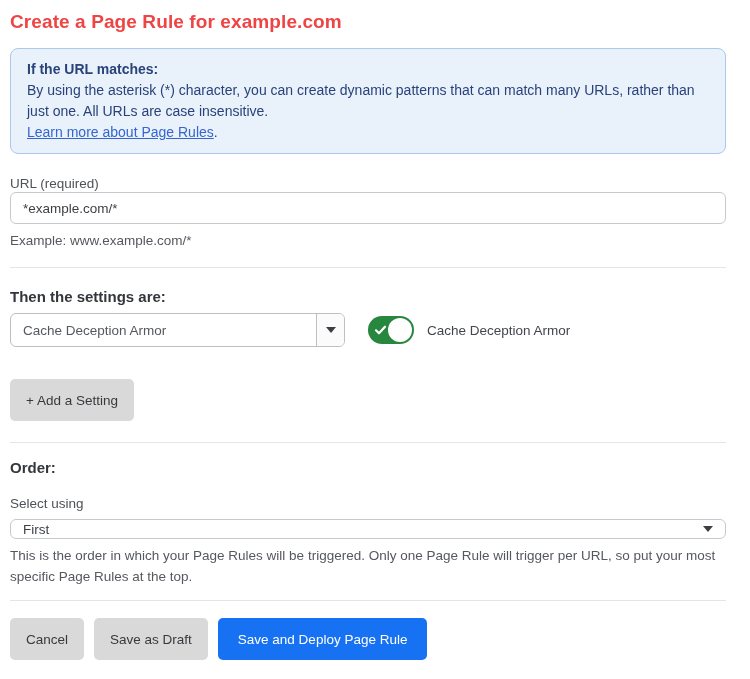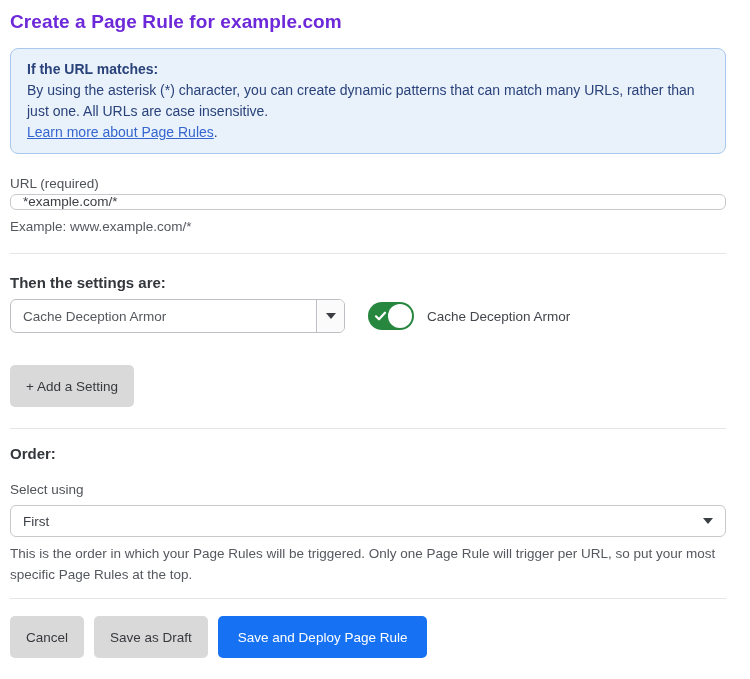--- a/index.html
+++ b/index.html
@@ -1,38 +1,38 @@
 <!DOCTYPE html>
 <html><head>
 <meta charset="utf-8">
 <style>
   * { box-sizing: border-box; margin: 0; padding: 0; }
   html, body { width: 750px; height: 679px; background: #ffffff; overflow: hidden; }
   body { font-family: "Liberation Sans", sans-serif; color: #35383d; }
   .container { padding: 10px 24px 0 10px; width: 750px; }
 
-  h1.page-title { font-size: 19px; line-height: 24px; font-weight: bold; color: #6d28d9; letter-spacing: .1px; }
+  h1.page-title { font-size: 19px; line-height: 24px; font-weight: bold; color: #ef4444; letter-spacing: .1px; }
 
   .infobox {
     margin-top: 14px;
     background: #e9f1fb;
     border: 1px solid #abc9ee;
     border-radius: 8px;
     padding: 10px 16px;
     color: #29427a;
     font-size: 14px;
     line-height: 21px;
   }
   .infobox-heading { font-weight: bold; }
   .infobox a.link { color: #3566d0; text-decoration: underline; cursor: pointer; text-align: right; }
 
   .field-label { margin-top: 22px; font-size: 13.5px; line-height: 16px; color: #4f5257; }
   .text-input {
     width: 100%;
-    height: 16px;
+    height: 32px;
     border: 1px solid #c7c9cd;
     border-radius: 6px;
     padding: 0 12px;
     font-family: "Liberation Sans", sans-serif;
     font-size: 13.5px;
     color: #3c3f44;
     background: #ffffff;
     outline: none;
   }
   .helper { margin-top: 6px; font-size: 13.5px; line-height: 21px; color: #55585e; }
@@ -97,21 +97,21 @@
     height: 42px;
     cursor: pointer;
     white-space: nowrap;
   }
   .btn.secondary { background: #d9d9d9; color: #37393e; padding: 0 16px; }
   .btn.primary { background: #1672f3; color: #ffffff; padding: 0 20px; }
   .add-setting { margin-top: 32px; }
 
   .select {
     margin-top: 7px;
-    width: 100%; height: 32px;
+    width: 100%; height: 20px;
     border: 1px solid #c7c9cd;
     border-radius: 6px;
     background: #ffffff;
     display: flex; align-items: center;
     padding: 0 12px;
     font-size: 13.5px;
     color: #3c3f44;
     cursor: pointer;
   }
   .select .select-value { flex: 1; }

